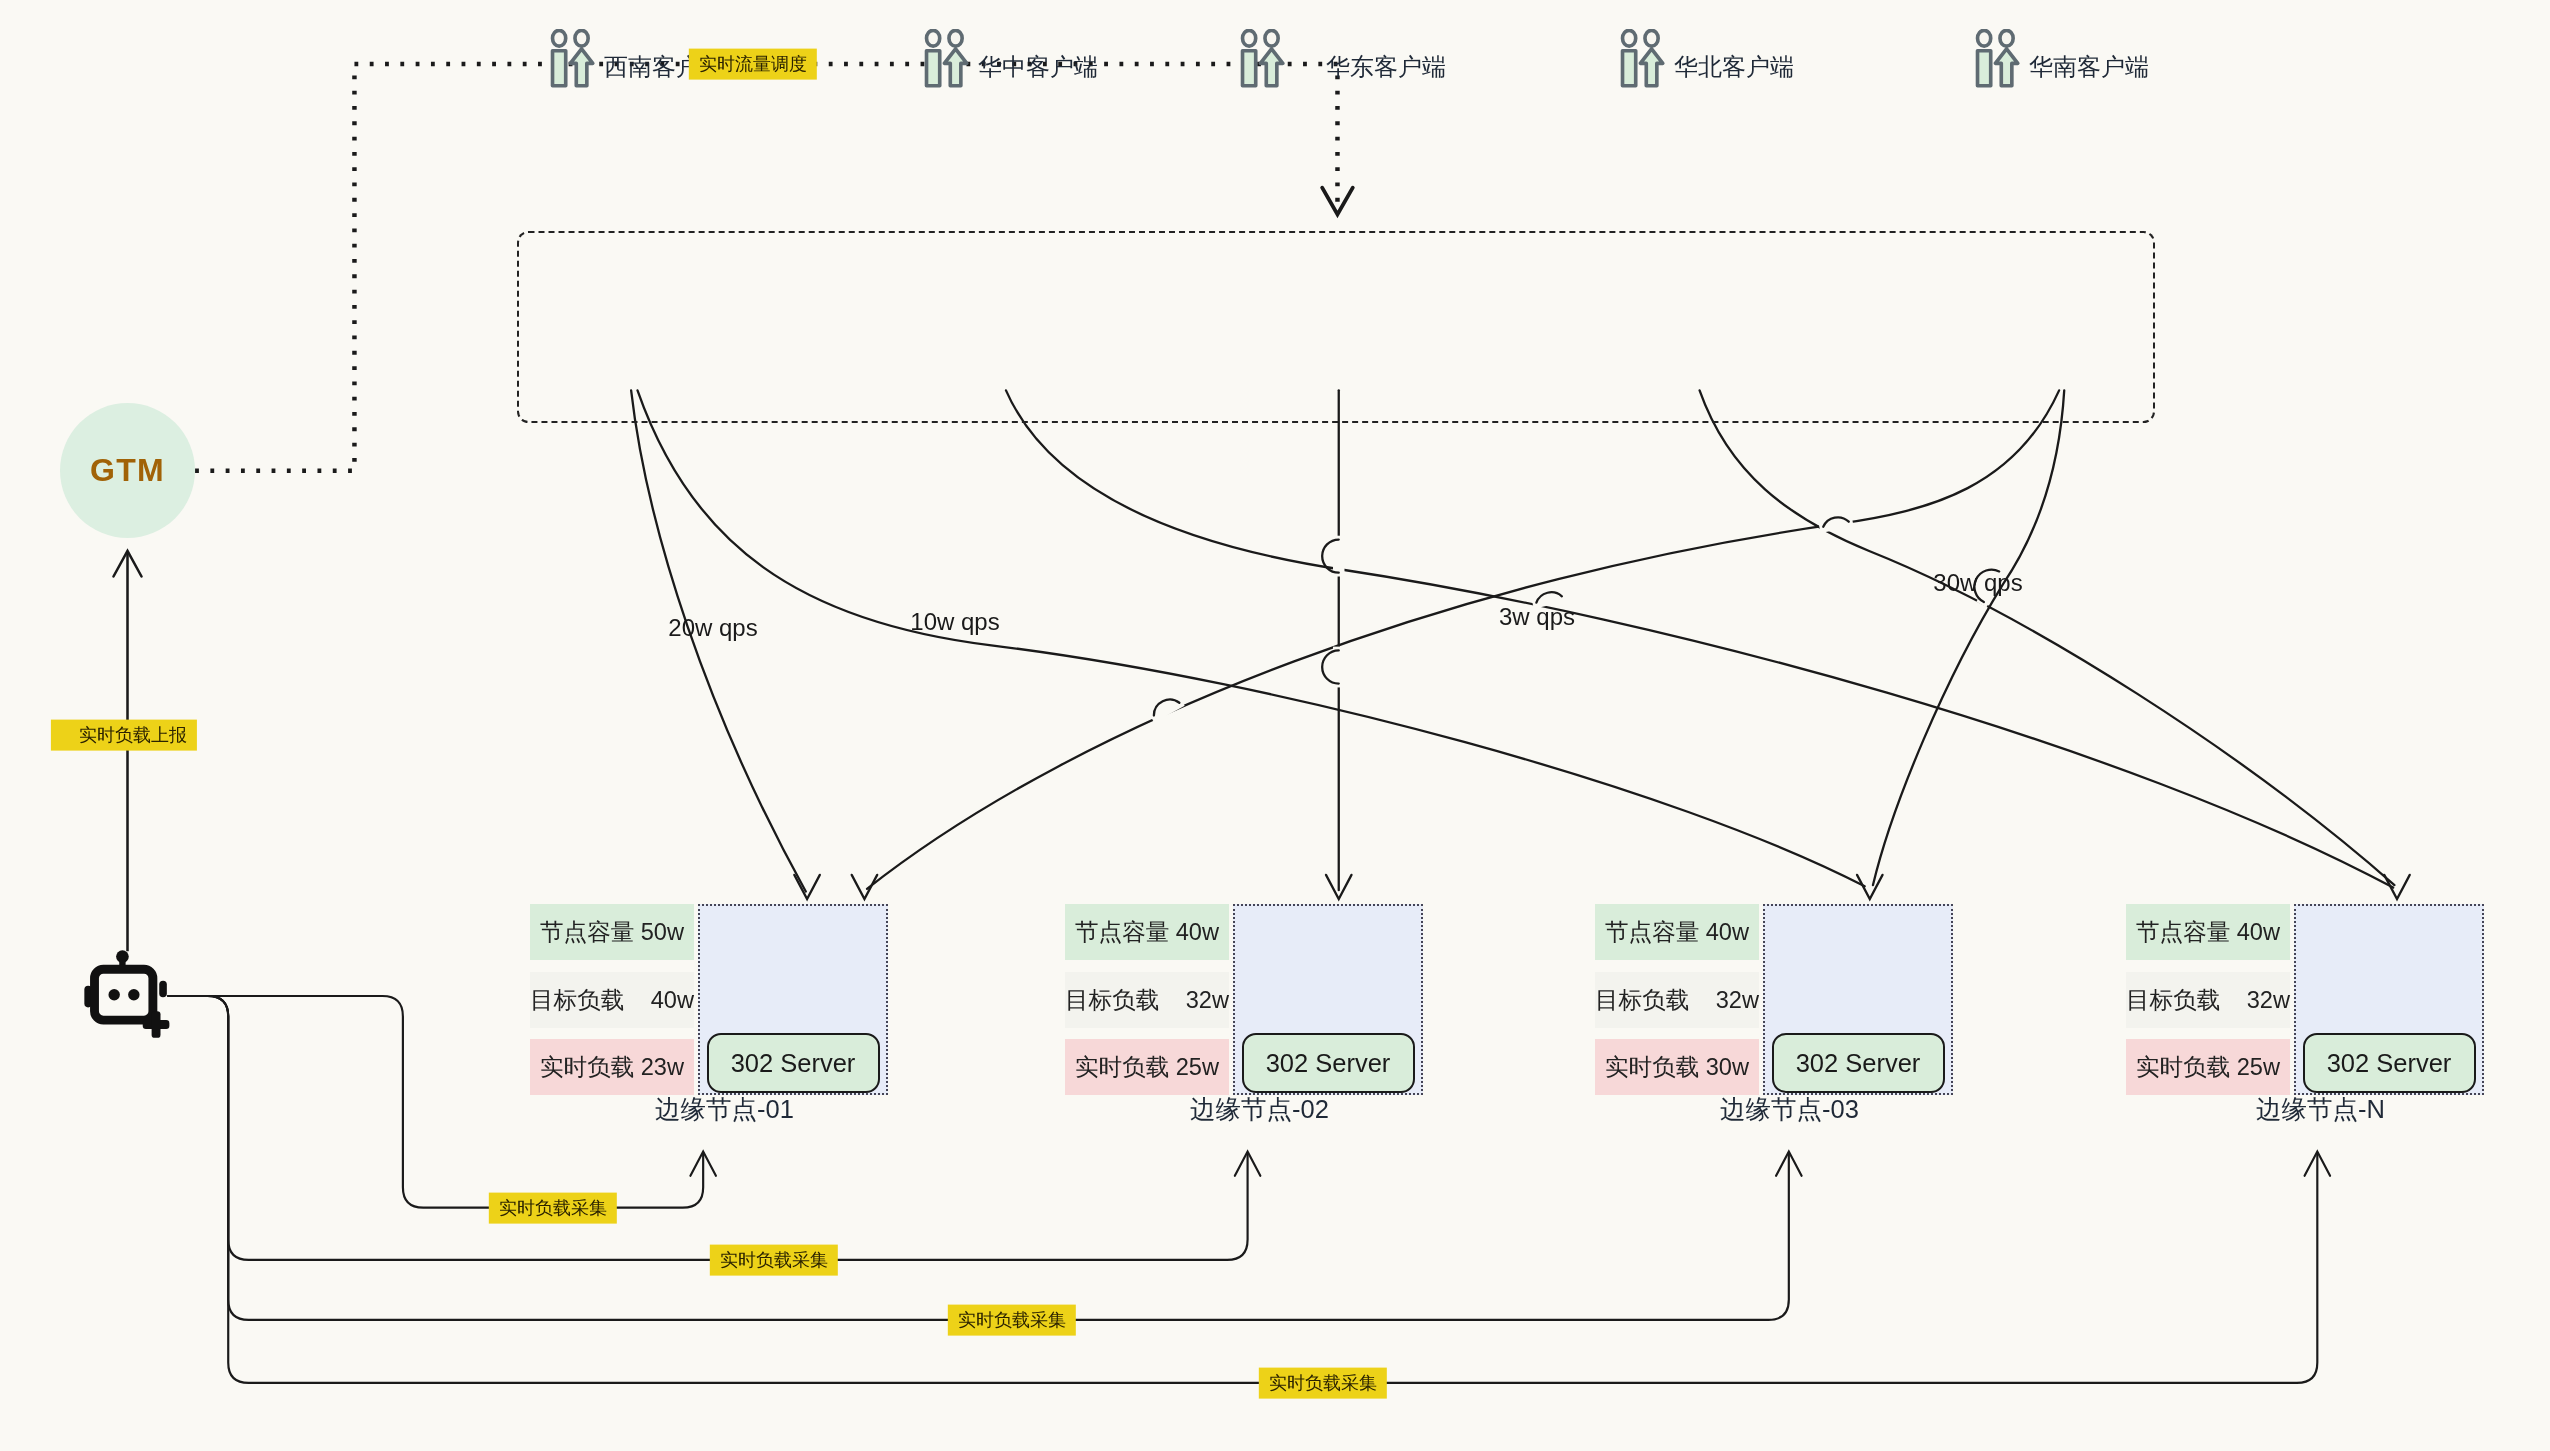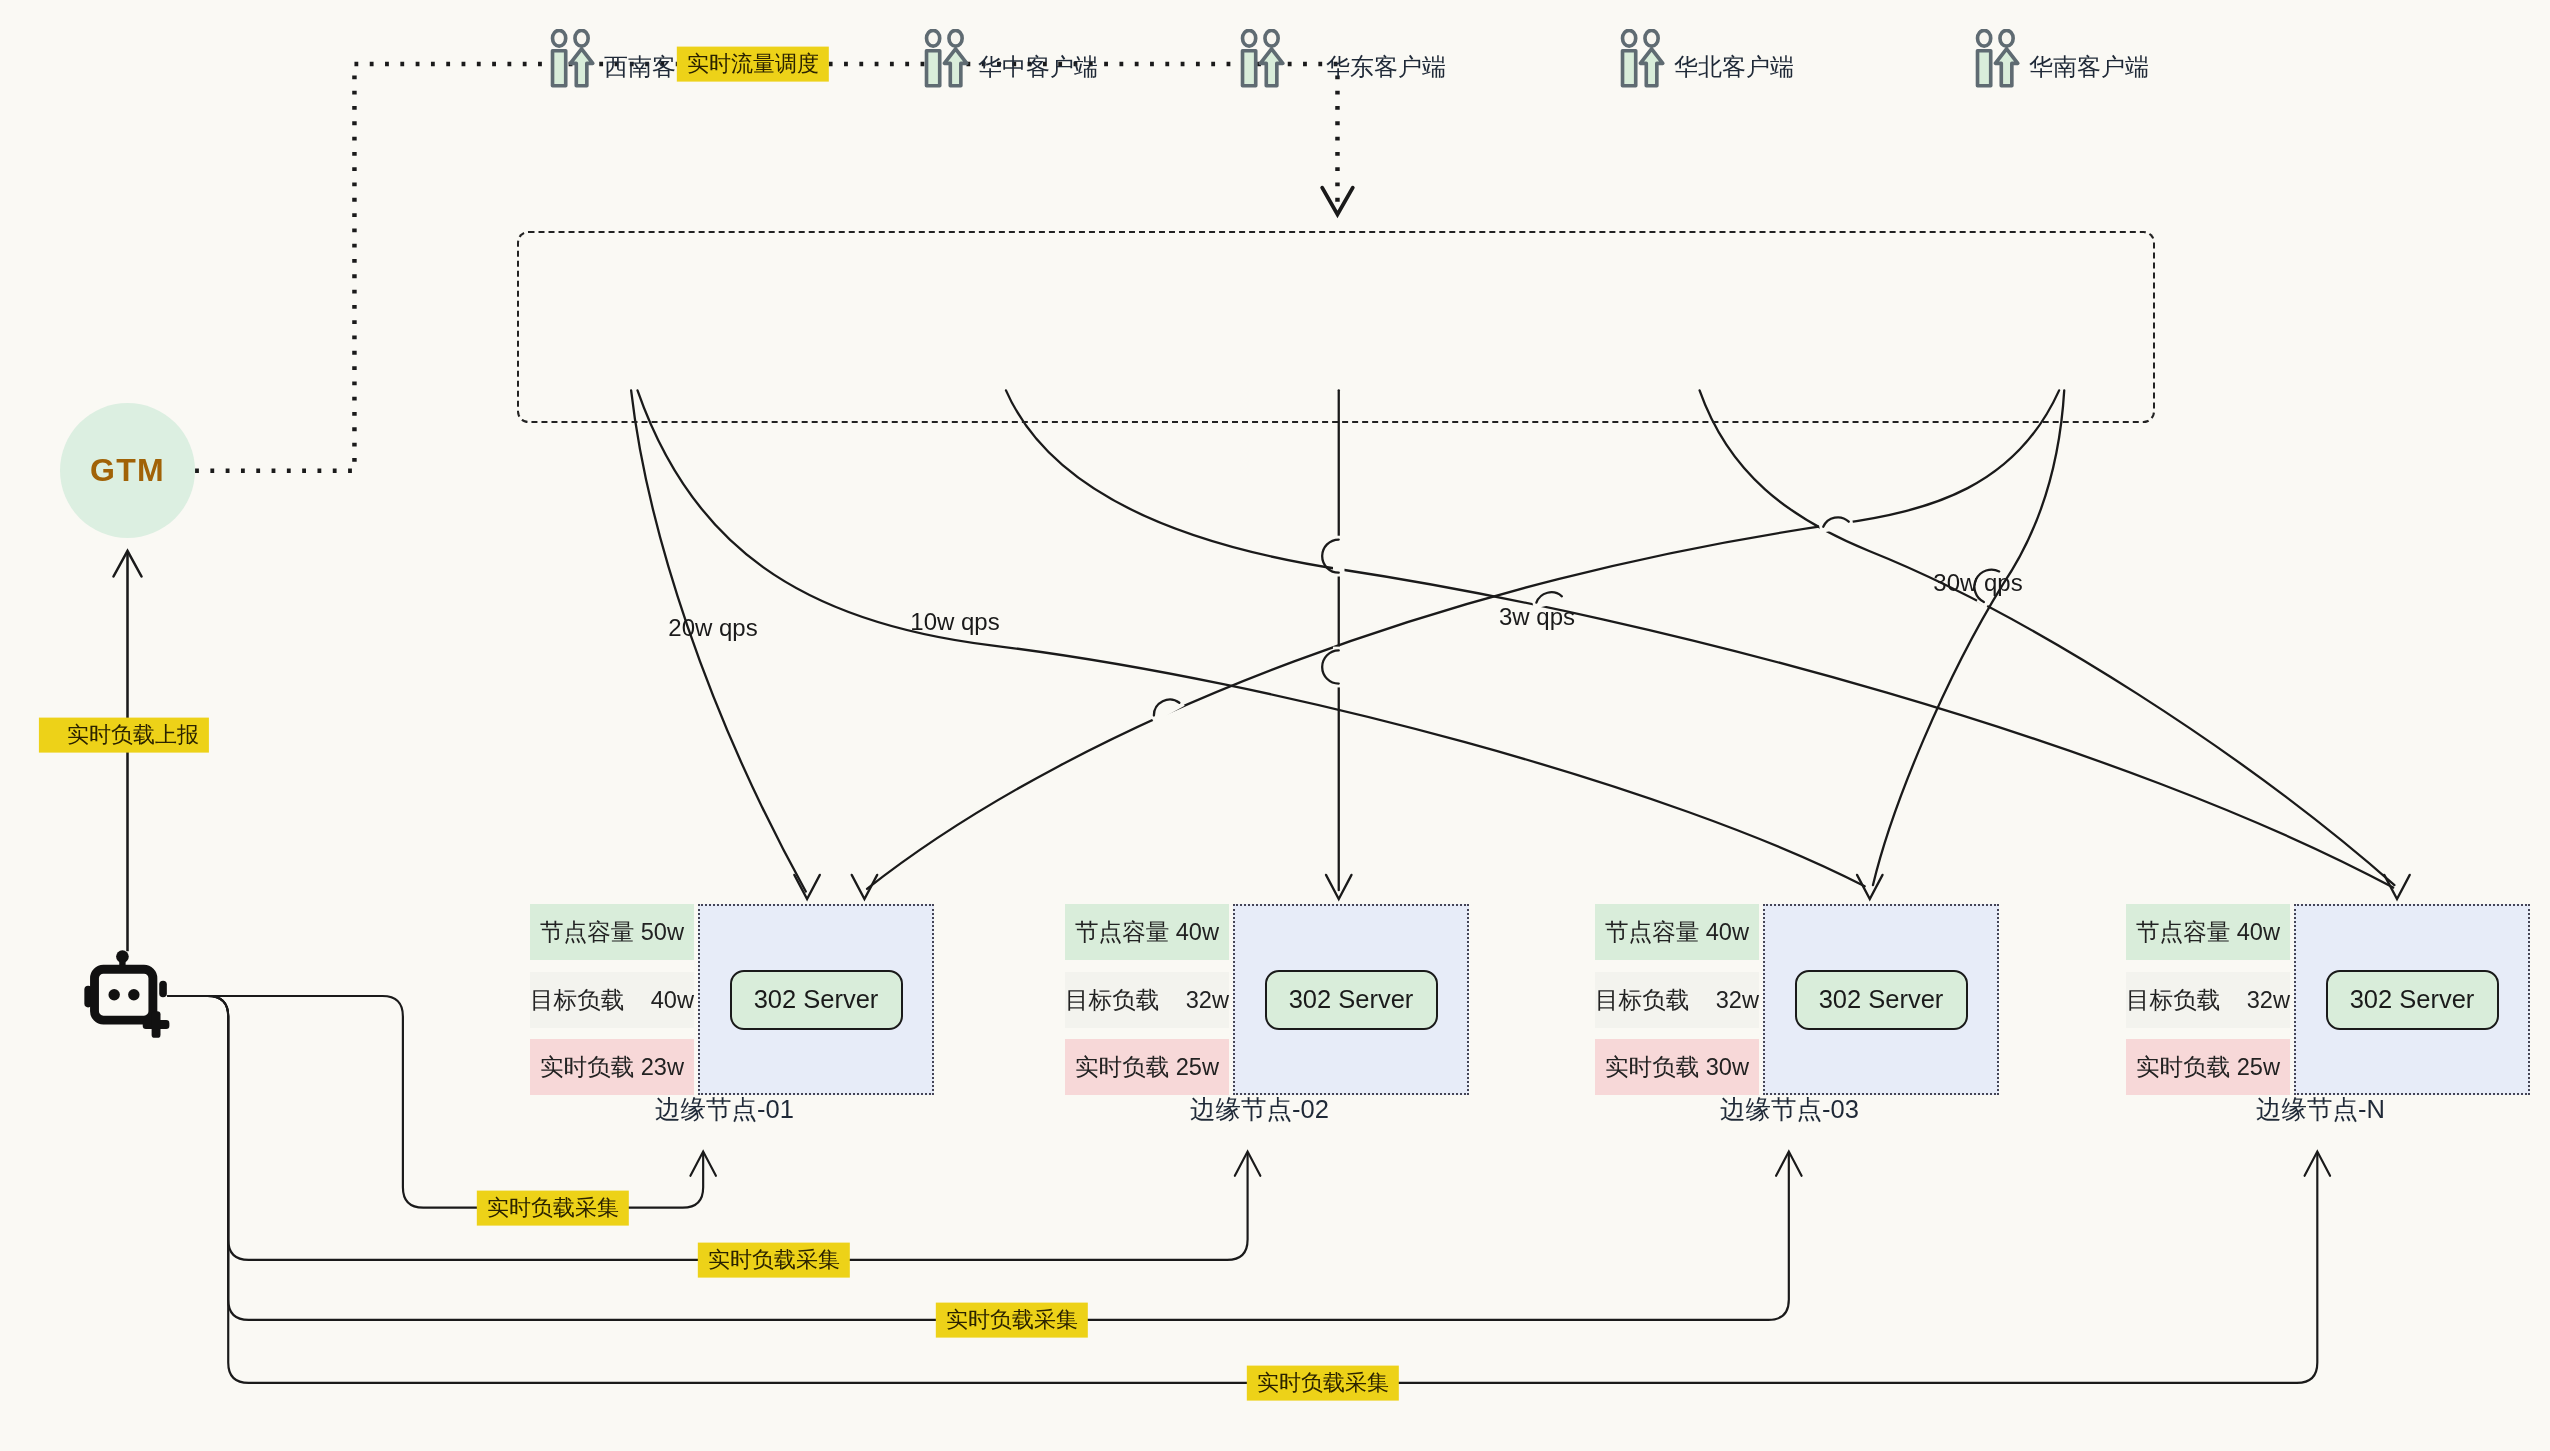--- a/index.html
+++ b/index.html
@@ -15,21 +15,21 @@
     --ink:#1F2937;
   }
   *{box-sizing:border-box;margin:0;padding:0;}
   body{font-family:"Liberation Sans",sans-serif;background:var(--bg);}
   .canvas{position:relative;width:2550px;height:1452px;background:var(--bg);overflow:hidden;}
   .wires{position:absolute;left:0;top:0;z-index:1;}
 
   .chip{
     position:absolute;z-index:3;transform:translate(-50%,-50%);
     background:var(--yellow);color:var(--yellow-text);
-    font-size:22px;line-height:1;padding:6.4px 10.2px;white-space:nowrap;
+    font-size:18px;line-height:1;padding:6.4px 10.2px;white-space:nowrap;
     font-weight:500;
   }
   .plain-label{
     position:absolute;z-index:2;transform:translate(-50%,-50%);
     color:var(--line);font-size:24px;white-space:nowrap;
   }
 
   
   .gtm{
     position:absolute;left:60px;top:403px;width:135px;height:135px;z-index:2;
@@ -54,23 +54,23 @@
   .node .rows{position:absolute;left:0;top:0;width:164px;}
   .node .row{
     position:absolute;left:0;width:164px;height:56px;
     display:flex;align-items:center;justify-content:center;gap:6.4px;
     font-size:23.6px;color:#222;white-space:nowrap;
   }
   .row.green{top:0;background:var(--mint-row);}
   .row.gray{top:68px;background:var(--gray-row);justify-content:space-between;}
   .row.pink{top:135px;background:var(--pink-row);}
   .node .panel{
-    position:absolute;left:168px;top:0;width:236px;height:191px;
+    position:absolute;left:168px;top:0;width:190px;height:191px;
     background:var(--panel-blue);border:2.6px dotted #445;
-    display:flex;align-items:center;justify-content:center;
+    display:flex;align-items:flex-end;justify-content:center;
   }
   .node .server{
     width:173px;height:60px;background:var(--mint-row);
     border:2.6px solid var(--line);border-radius:14px;
     display:flex;align-items:center;justify-content:center;
     font-size:25.5px;color:#1a1a1a;
   }
   .node .node-title{
     position:absolute;left:0;top:188px;width:389px;text-align:center;
     font-size:25.5px;color:var(--ink);white-space:nowrap;

